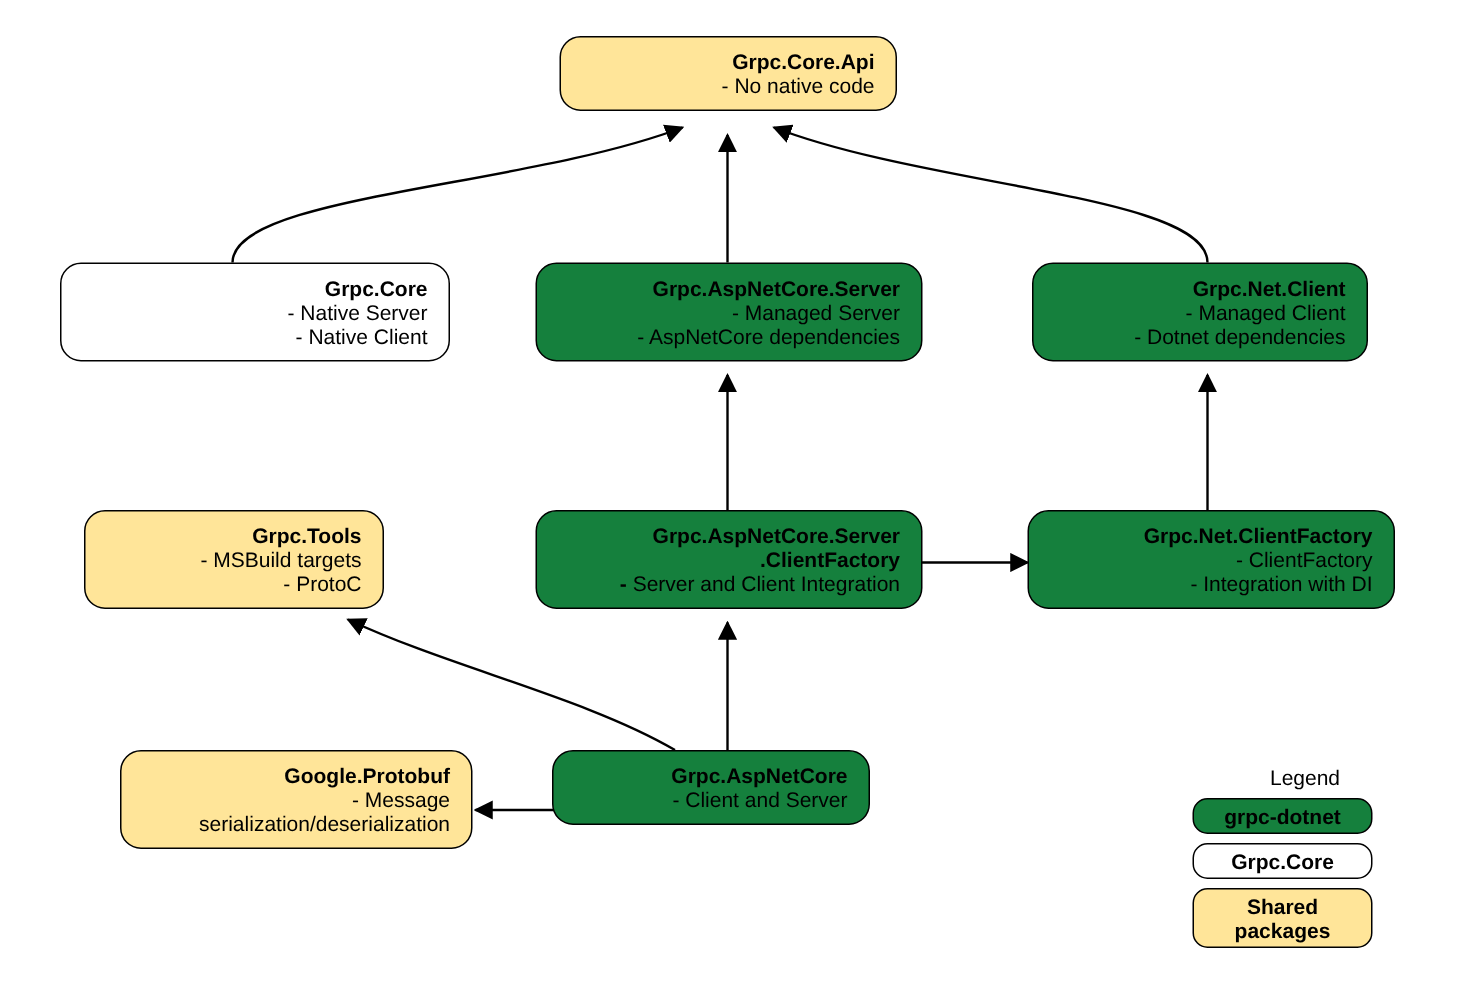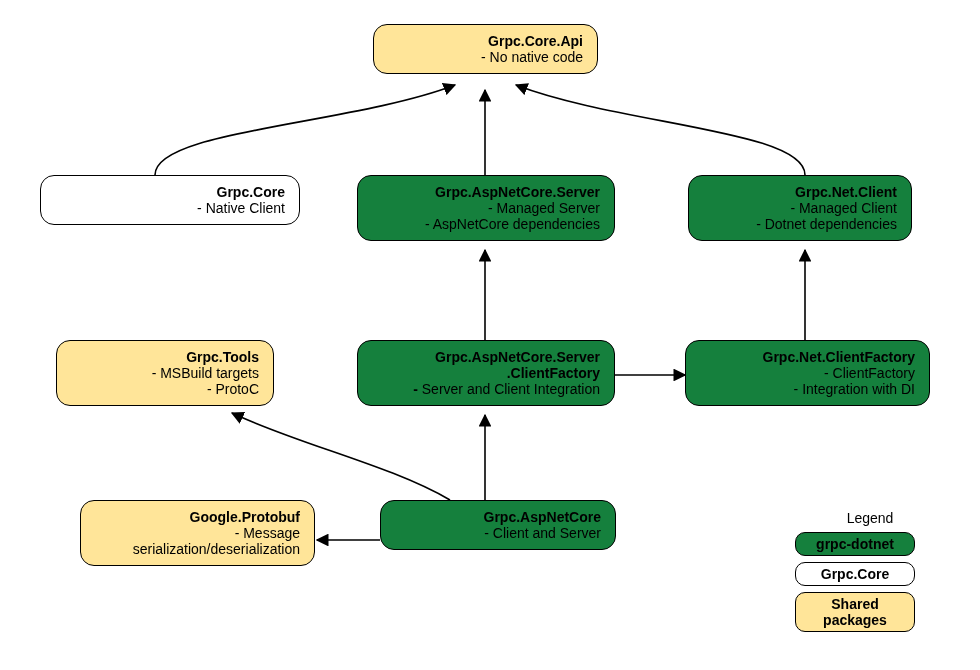--- a/index.html
+++ b/index.html
@@ -69,36 +69,37 @@
   <path d="M450 500 C 390 465, 300 445, 232 413" stroke="#000" fill="none" stroke-width="1.6" marker-end="url(#ah)"></path>
 </svg>
 
 <div class="node yellow" style="left:373px; top:24px; width:225px;">
   <span class="title line">Grpc.Core.Api</span>
   <span class="line">- No native code</span>
 </div>
 
 <div class="node white" style="left:40px; top:175px; width:260px;">
   <span class="title line">Grpc.Core</span>
+  <span class="line">- Native Server</span>
   <span class="line">- Native Client</span>
 </div>
 
 <div class="node green" style="left:357px; top:175px; width:258px;">
   <span class="title line">Grpc.AspNetCore.Server</span>
   <span class="line">- Managed Server</span>
   <span class="line">- AspNetCore dependencies</span>
 </div>
 
 <div class="node green" style="left:688px; top:175px; width:224px;">
   <span class="title line">Grpc.Net.Client</span>
   <span class="line">- Managed Client</span>
   <span class="line">- Dotnet dependencies</span>
 </div>
 
-<div class="node yellow" style="left:56px; top:340px; width:218px;">
+<div class="node yellow" style="left:56px; top:340px; width:200px;">
   <span class="title line">Grpc.Tools</span>
   <span class="line">- MSBuild targets</span>
   <span class="line">- ProtoC</span>
 </div>
 
 <div class="node green" style="left:357px; top:340px; width:258px;">
   <span class="title">Grpc.AspNetCore.Server</span><br>
   <span class="title line">.ClientFactory</span>
   <span class="line"><b>- </b><span style="display:contents">Server and Client Integration</span></span>
 </div>
@@ -108,21 +109,21 @@
   <span class="line">- ClientFactory</span>
   <span class="line">- Integration with DI</span>
 </div>
 
 <div class="node yellow" style="left:80px; top:500px; width:235px;">
   <span class="title line">Google.Protobuf</span>
   <span class="line">- Message</span>
   <span class="line">serialization/deserialization</span>
 </div>
 
-<div class="node green" style="left:380px; top:500px; width:236px;">
+<div class="node green" style="left:368px; top:500px; width:212px;">
   <span class="title line">Grpc.AspNetCore</span>
   <span class="line">- Client and Server</span>
 </div>
 
 <div class="legend-box" style="left:795px; top:510px;">
   <div class="legend-title">Legend</div>
   <div class="legend-item green">grpc-dotnet</div>
   <div class="legend-item white">Grpc.Core</div>
   <div class="legend-item yellow">Shared packages</div>
 </div>

